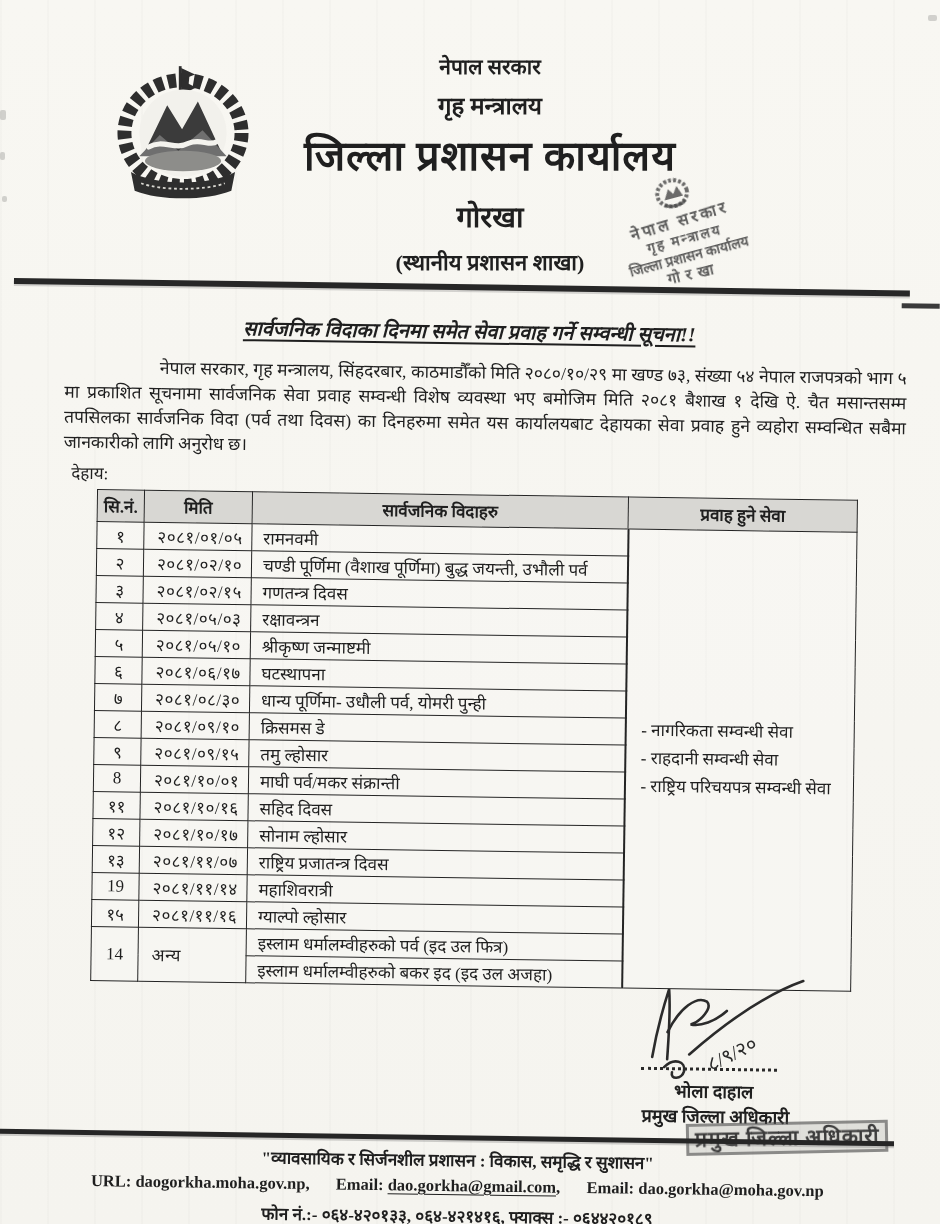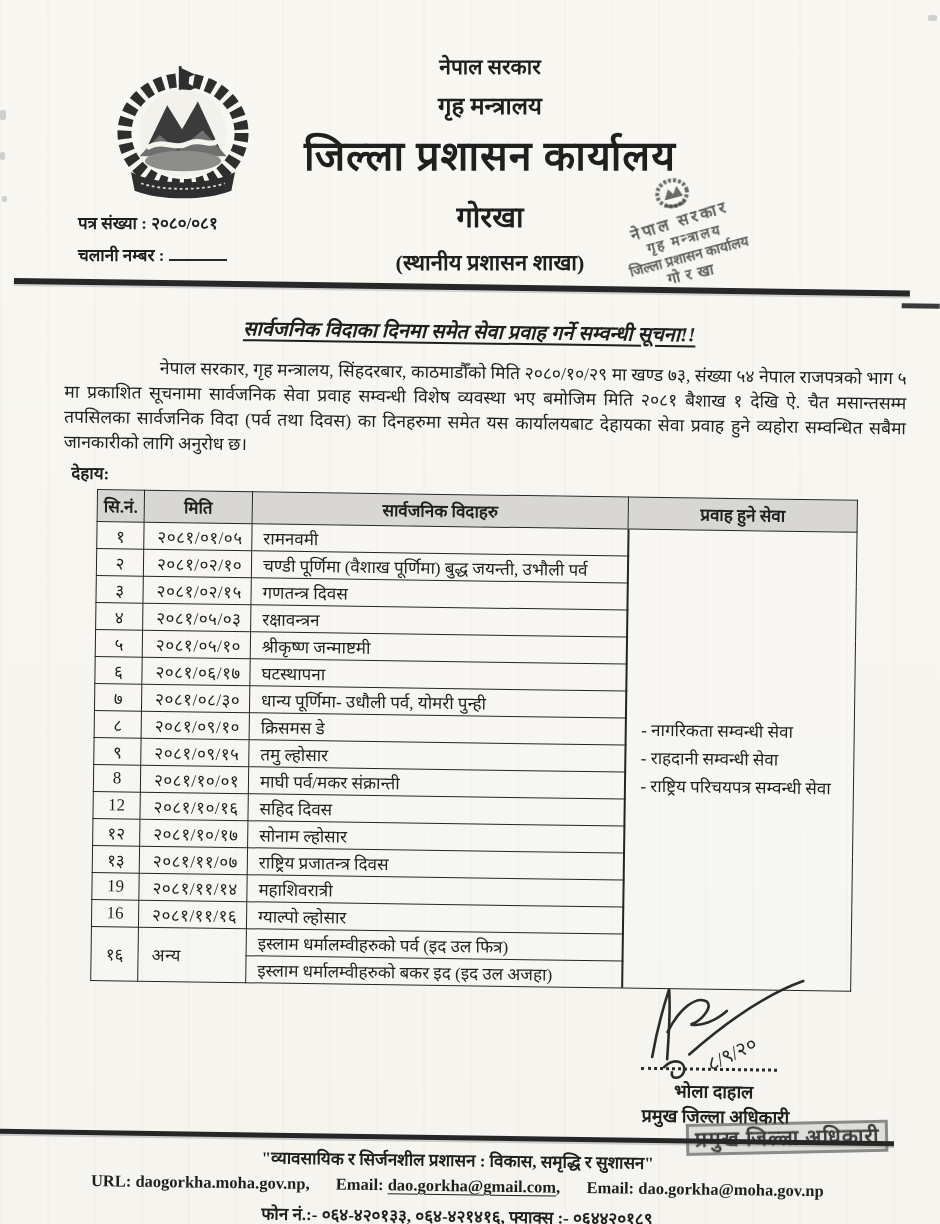--- a/index.html
+++ b/index.html
@@ -46,21 +46,21 @@
 
   .rule-top{position:absolute;left:14px;top:0px;width:896px;height:5.5px;background:#272727;
             box-shadow:0 2px 0 rgba(120,120,120,.28);}
   .rule-top-stub{position:absolute;left:902px;top:13px;width:38px;height:5px;background:#3a3a3a;}
 
   .notice-title{position:absolute;left:0;top:33px;width:940px;text-align:center;
     font-size:20px;font-weight:bold;font-style:italic;
     text-decoration:underline;text-underline-offset:4px;text-decoration-thickness:2px;}
   .body-par{position:absolute;left:66px;top:76px;width:842px;font-size:17.5px;line-height:25px;
     text-align:justify;text-indent:95px;}
-  .dehaya{position:absolute;left:74px;top:182px;font-size:17px;font-weight:bold;}
+  .dehaya{position:absolute;left:74px;top:182px;font-size:17px;font-weight:normal;}
 
   
   .tbl-wrap{position:absolute;left:100px;top:210px;}
   table{border-collapse:collapse;table-layout:fixed;width:760px;background:rgba(255,255,255,.18);}
   th,td{border:1.7px solid #242424;overflow:hidden;white-space:nowrap;}
   th{background:#d8d7d3;font-size:17px;font-weight:bold;height:31px;padding:0 2px;}
   td{height:26px;font-size:17px;padding:0 4px;}
   .c-sn{text-align:center;padding:0;}
   .c-date{padding-left:13px;letter-spacing:.5px;}
   .c-holiday{padding-left:11px;}
@@ -112,25 +112,20 @@
   </svg>
 
   <div class="hdr-center">
     <div class="hdr-l1">नेपाल सरकार</div>
     <div class="hdr-l2">गृह मन्त्रालय</div>
     <div class="hdr-l3">जिल्ला प्रशासन कार्यालय</div>
     <div class="hdr-l4">गोरखा</div>
     <div class="hdr-l5">(स्थानीय प्रशासन शाखा)</div>
   </div>
 
-  <div class="refs">
-    <span>पत्र संख्या : २०८०/०८१</span><br>
-    <span>चलानी नम्बर :</span>
-    <span class="blankline"></span>
-  </div>
 
   <div class="stamp-round">
     <svg class="mini" viewBox="0 0 40 34">
       <ellipse cx="20" cy="16" rx="15" ry="13" fill="none" stroke="rgba(72,72,72,.8)" stroke-width="4" stroke-dasharray="3 2"></ellipse>
       <path d="M11,21 L17,11 L21,17 L26,10 L30,21 Z" fill="rgba(72,72,72,.8)"></path>
       <path d="M10,26 C16,30 26,30 31,26" stroke="rgba(72,72,72,.8)" stroke-width="3" fill="none"></path>
     </svg>
     <div class="sr1">नेपाल सरकार</div>
     <div class="sr2">गृह मन्त्रालय</div>
     <div class="sr3">जिल्ला प्रशासन कार्यालय</div>
@@ -214,46 +209,46 @@
               <td class="c-sn">९</td>
               <td class="c-date">२०८१/०९/१५</td>
               <td class="c-holiday">तमु ल्होसार</td>
             </tr>
             <tr>
               <td class="c-sn">8</td>
               <td class="c-date">२०८१/१०/०१</td>
               <td class="c-holiday">माघी पर्व/मकर संक्रान्ती</td>
             </tr>
             <tr>
-              <td class="c-sn">12</td>
+              <td class="c-sn">११</td>
               <td class="c-date">२०८१/१०/१६</td>
               <td class="c-holiday">सहिद दिवस</td>
             </tr>
             <tr>
               <td class="c-sn">१२</td>
               <td class="c-date">२०८१/१०/१७</td>
               <td class="c-holiday">सोनाम ल्होसार</td>
             </tr>
             <tr>
               <td class="c-sn">१३</td>
               <td class="c-date">२०८१/११/०७</td>
               <td class="c-holiday">राष्ट्रिय प्रजातन्त्र दिवस</td>
             </tr>
             <tr>
               <td class="c-sn">19</td>
               <td class="c-date">२०८१/११/१४</td>
               <td class="c-holiday">महाशिवरात्री</td>
             </tr>
             <tr>
-              <td class="c-sn">16</td>
+              <td class="c-sn">१५</td>
               <td class="c-date">२०८१/११/१६</td>
               <td class="c-holiday">ग्याल्पो ल्होसार</td>
             </tr>
             <tr>
-              <td class="c-sn" rowspan="2">१६</td>
+              <td class="c-sn" rowspan="2">14</td>
               <td class="c-date" rowspan="2">अन्य</td>
               <td class="c-holiday">इस्लाम धर्मालम्वीहरुको पर्व (इद उल फित्र)</td>
             </tr>
             <tr>
               <td class="c-holiday">इस्लाम धर्मालम्वीहरुको बकर इद (इद उल अजहा)</td>
             </tr>
           </tbody>
       </table>
     </div>
 

